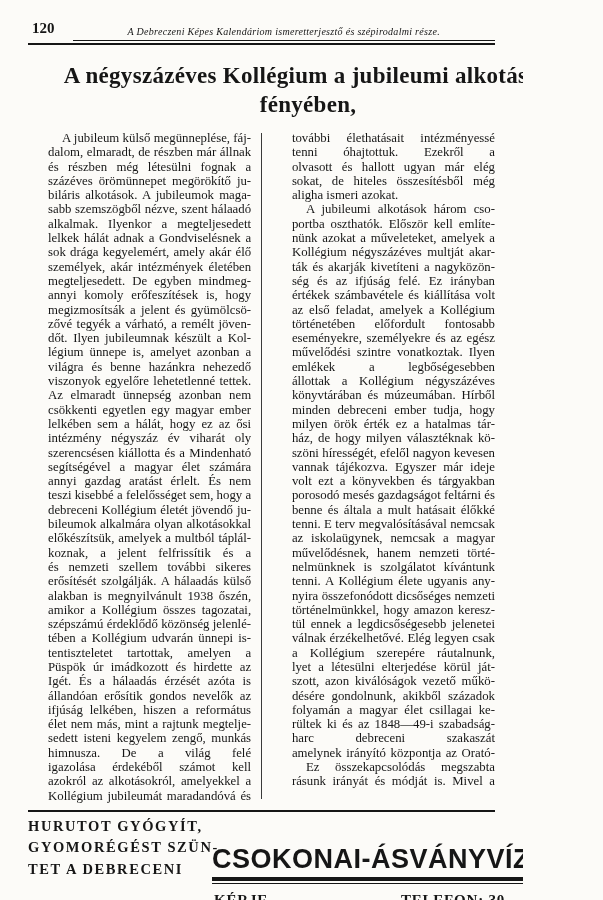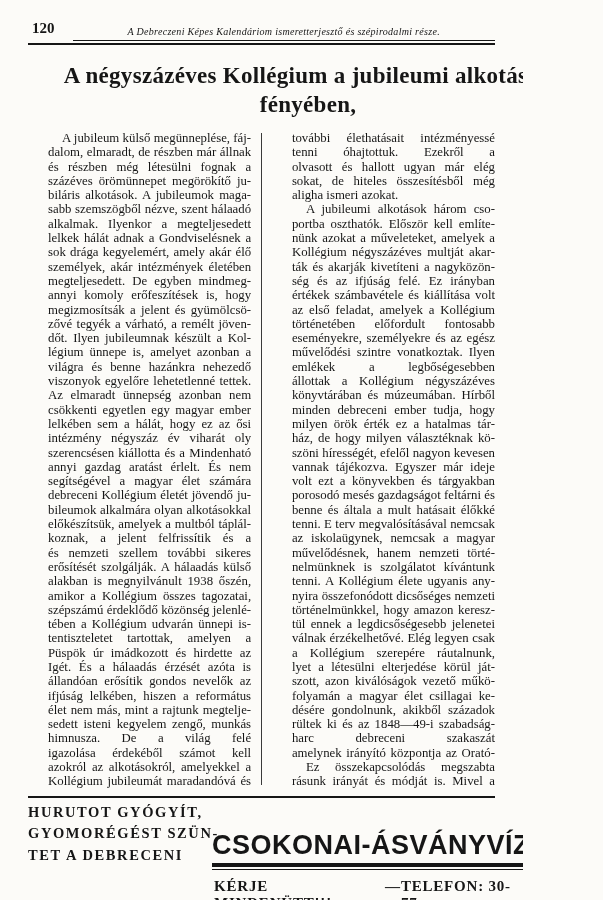--- a/index.html
+++ b/index.html
@@ -133,22 +133,23 @@
         <div class="line">zővé tegyék a várható, a remélt jöven-</div>
         <div class="line">dőt. Ilyen jubileumnak készült a Kol-</div>
         <div class="line">légium ünnepe is, amelyet azonban a</div>
         <div class="line">világra és benne hazánkra nehezedő</div>
         <div class="line">viszonyok egyelőre lehetetlenné tettek.</div>
         <div class="line">Az elmaradt ünnepség azonban nem</div>
         <div class="line">csökkenti egyetlen egy magyar ember</div>
         <div class="line">lelkében sem a hálát, hogy ez az ősi</div>
         <div class="line">intézmény négyszáz év viharát oly</div>
         <div class="line">szerencsésen kiállotta és a Mindenható</div>
+        <div class="line">segítségével a magyar élet számára</div>
         <div class="line">annyi gazdag aratást érlelt. És nem</div>
-        <div class="line">segítségével a magyar élet számára</div>
+        <div class="line">teszi kisebbé a felelősséget sem, hogy a</div>
         <div class="line">debreceni Kollégium életét jövendő ju-</div>
         <div class="line">bileumok alkalmára olyan alkotásokkal</div>
         <div class="line">előkészítsük, amelyek a multból táplál-</div>
         <div class="line">koznak, a jelent felfrissítik és a vallásos</div>
         <div class="line">és nemzeti szellem további sikeres meg-</div>
         <div class="line">erősítését szolgálják. A hálaadás külső</div>
         <div class="line">alakban is megnyilvánult 1938 őszén,</div>
         <div class="line">amikor a Kollégium összes tagozatai,</div>
         <div class="line">szépszámú érdeklődő közönség jelenlé-</div>
         <div class="line">tében a Kollégium udvarán ünnepi is-</div>
@@ -198,22 +199,22 @@
         <div class="line">művelődésnek, hanem nemzeti törté-</div>
         <div class="line">nelmünknek is szolgálatot kívántunk</div>
         <div class="line">tenni. A Kollégium élete ugyanis any-</div>
         <div class="line">nyira összefonódott dicsőséges nemzeti</div>
         <div class="line">történelmünkkel, hogy amazon keresz-</div>
         <div class="line">tül ennek a legdicsőségesebb jelenetei</div>
         <div class="line">válnak érzékelhetővé. Elég legyen csak</div>
         <div class="line">a Kollégium szerepére ráutalnunk, ame-</div>
         <div class="line">lyet a létesülni elterjedése körül ját-</div>
         <div class="line">szott, azon kiválóságok vezető műkö-</div>
+        <div class="line">désére gondolnunk, akikből századok</div>
         <div class="line">folyamán a magyar élet csillagai ke-</div>
-        <div class="line">désére gondolnunk, akikből századok</div>
         <div class="line">rültek ki és az 1848—49-i szabadság-</div>
         <div class="line">harc debreceni szakaszát fölemlítenünk,</div>
         <div class="line">amelynek irányító központja az Orató-</div>
         <div class="line indent">Ez összekapcsolódás megszabta eljá-</div>
         <div class="line">rásunk irányát és módját is. Mivel a</div>
       </div>
   </div>
 
   <div class="ad">
     <div class="ad-left">

